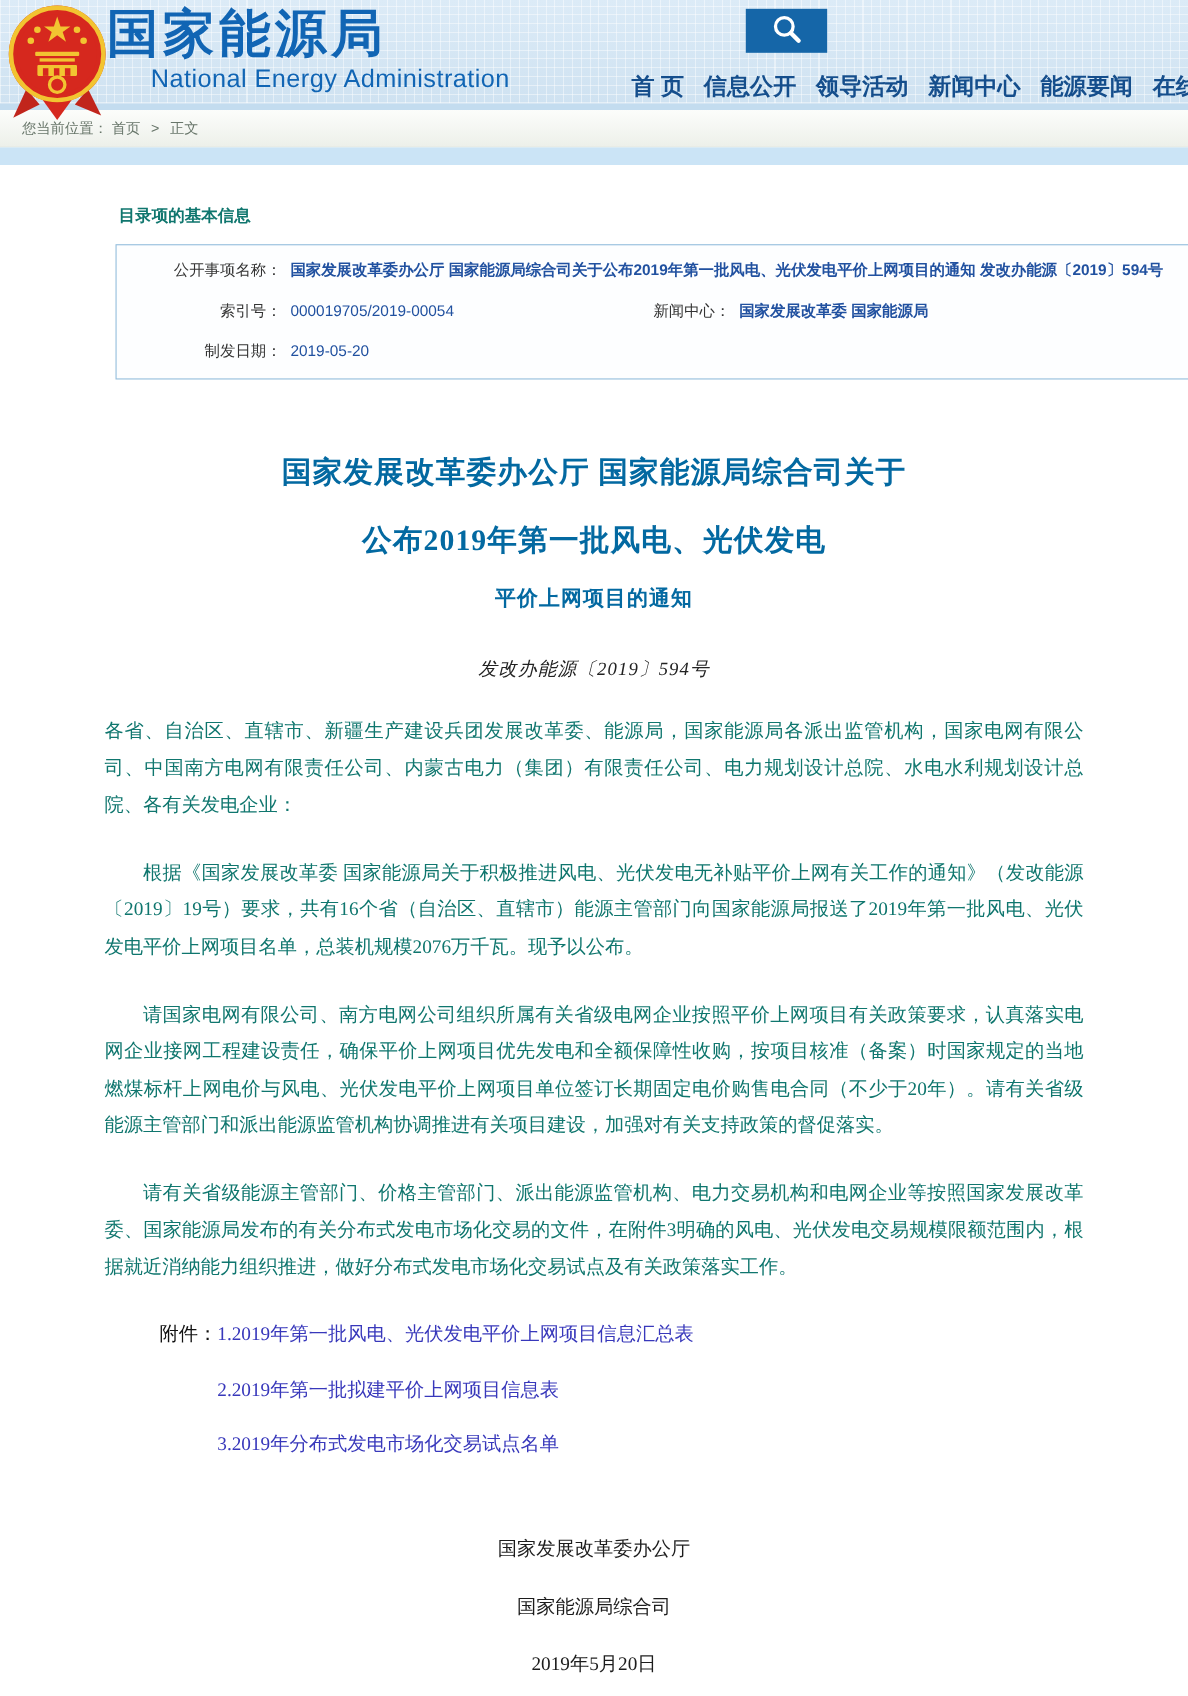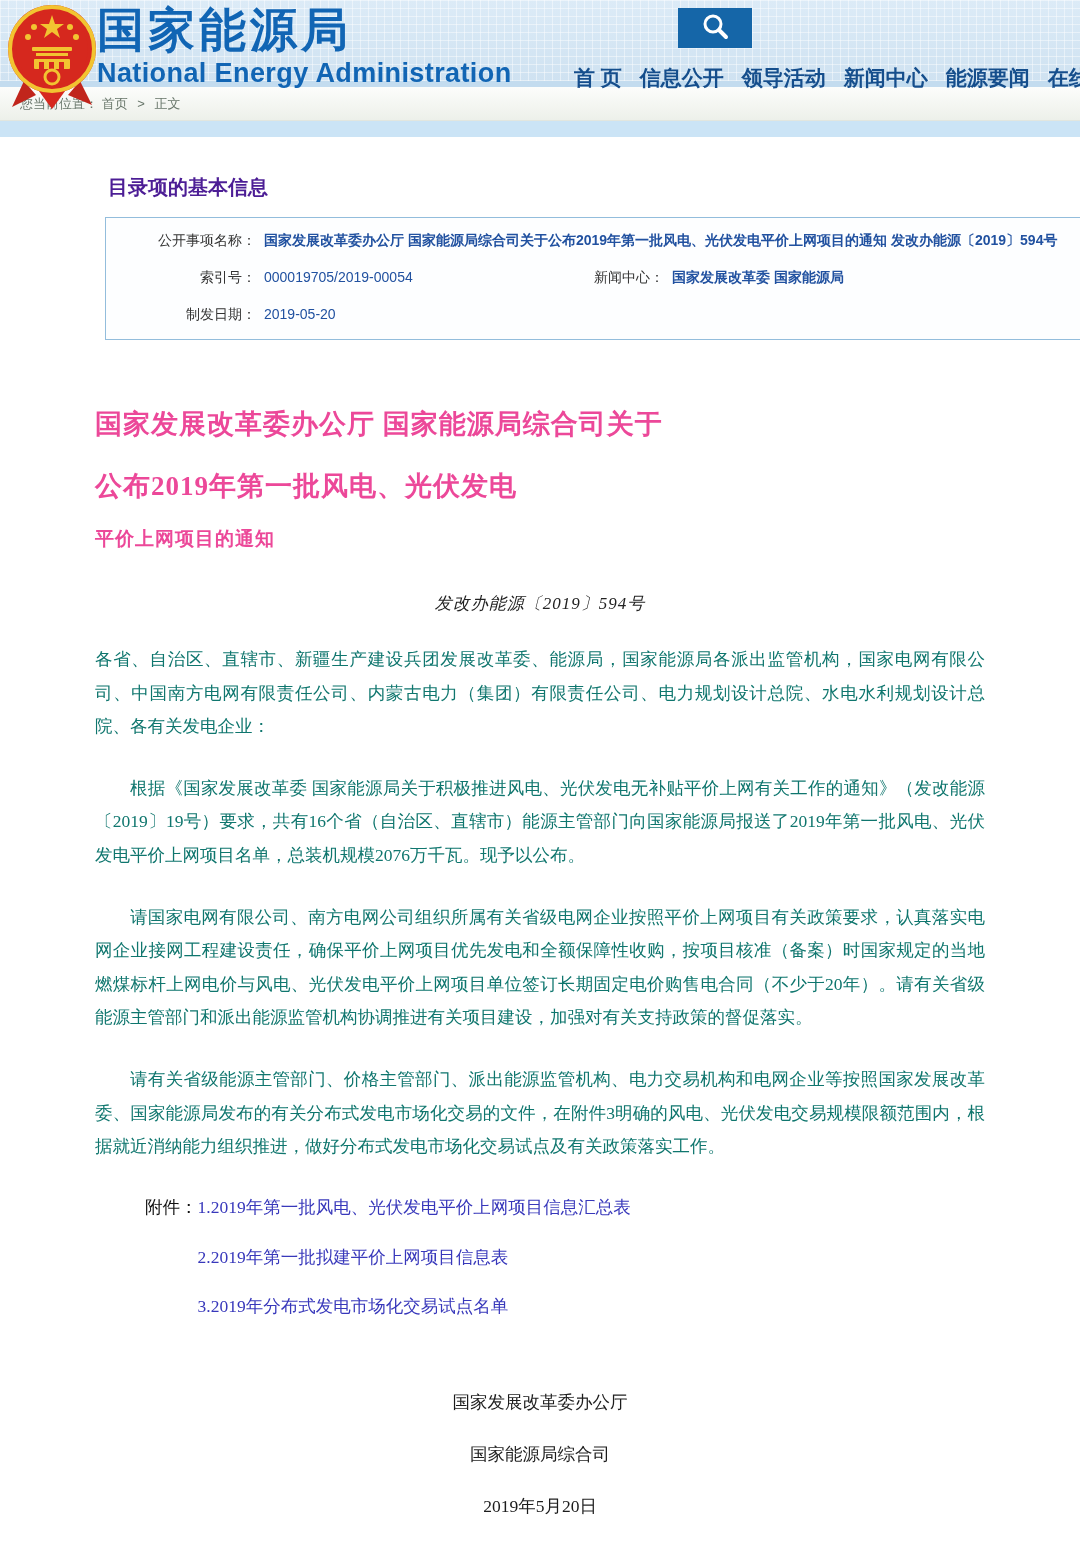--- a/index.html
+++ b/index.html
@@ -3,31 +3,31 @@
 <meta charset="utf-8">
 <style>
   * { margin:0; padding:0; box-sizing:border-box; }
   html,body { background:#fff; }
   body {
     width:1080px; min-height:1542px; margin:0 auto; position:relative;
     font-family:"Liberation Serif","DejaVu Serif",serif; color:#1c1c1c;
   }
   
   .site-header {
-    position:relative; height:87px;
+    position:relative; height:100px;
     background:
       repeating-linear-gradient(0deg, rgba(255,255,255,.45) 0 1px, rgba(255,255,255,0) 1px 8px),
       repeating-linear-gradient(90deg, rgba(255,255,255,.45) 0 1px, rgba(255,255,255,0) 1px 8px),
       linear-gradient(#dcebf7,#cfe2f1);
     border-bottom:6px solid #c3dcef;
   }
   .emblem { position:absolute; left:6px; top:3px; width:92px; height:106px; }
   .site-title-block { position:absolute; left:97px; top:2px; font-family:"Liberation Sans","DejaVu Sans",sans-serif; }
   .site-title { font-size:47px; font-weight:bold; color:#1165b4; letter-spacing:4px; line-height:1.18; }
-  .site-subtitle { font-size:27px; font-weight:bold; color:#1165b4; letter-spacing:.4px; margin-top:1px; }
+  .site-subtitle { font-size:23px; font-weight:normal; color:#1165b4; letter-spacing:.4px; margin-top:1px;margin-left:40px; }
   .search-box { position:absolute; left:678px; top:8px; display:flex; align-items:stretch; }
   .search-input {
     width:287px; height:40px; border:1px solid #c2cbd2; border-right:none; outline:none;
     padding:0 12px; font-size:14px; color:#444; background:#fff;
     font-family:"Liberation Sans","DejaVu Sans",sans-serif;
   }
   .search-input::placeholder { color:#8d9aa5; }
   .search-btn { width:74px; height:40px; background:#1566a8; border:none; cursor:pointer;
     display:flex; align-items:center; justify-content:center; }
   .main-nav {
@@ -43,35 +43,35 @@
     font-family:"Liberation Sans","DejaVu Sans",sans-serif;
     font-size:13px; color:#68766a;
   }
   .breadcrumb-bar a { color:#68766a; text-decoration:none; }
   .breadcrumb-sep { margin:0 6px; }
   .blue-band { height:16px; background:#cbe4f6; }
   
   .content { padding:0 95px 40px; }
   .catalog-title {
     margin:37px 0 0 13px; font-family:Liberation Serif, serif;
-    font-size:20px; font-weight:bold; color:#4c1d95;
+    font-size:15px; font-weight:bold; color:#0f766e;
   }
   .catalog-box {
     margin:16px 0 0 10px; width:981px; border:1px solid #93bddc; background:#fdfeff;
     padding:12px 14px 14px 0;
     font-family:"Liberation Sans","DejaVu Sans",sans-serif; font-size:14px;
   }
   .cat-row { display:grid; grid-template-columns:150px 1fr; column-gap:8px; margin-top:0; }
   .cat-row + .cat-row { margin-top:16px; }
   .cat-row.double { grid-template-columns:150px 312px 80px 1fr; }
   .cat-label { text-align:right; color:#333; line-height:1.5; }
   .cat-value { color:#2151a0; font-weight:600; line-height:1.5; }
   .cat-value.plain { font-weight:400; }
   
-  .doc-title { font-weight:bold; color:#ec4899; letter-spacing:1px; }
+  .doc-title { text-align:center; font-weight:bold; color:#0369a1; letter-spacing:1px; }
   .doc-title.l1 { margin-top:66px; font-size:27px; }
   .doc-title.l2 { margin-top:26px; font-size:27px; }
   .doc-title.l3 { margin-top:22px; font-size:19px; }
   .doc-number { margin-top:40px; text-align:center; font-size:17px; font-style:italic; color:#222; letter-spacing:1px; }
   .doc-body p {
     margin-top:28px; font-size:17.5px; line-height:1.92; text-align:justify; color:#0f766e;
   }
   .doc-body p.indent { text-indent:2em; }
   .attachments { margin:26px 0 0 50px; font-size:17.5px; }
   .att-line { line-height:2; margin-top:14px; }

